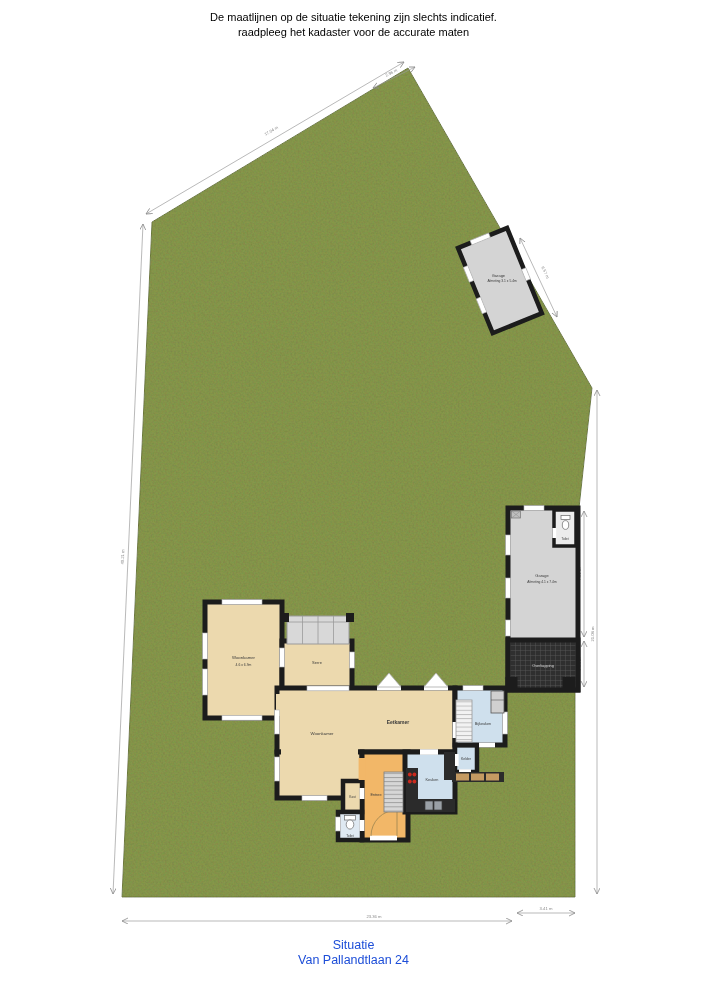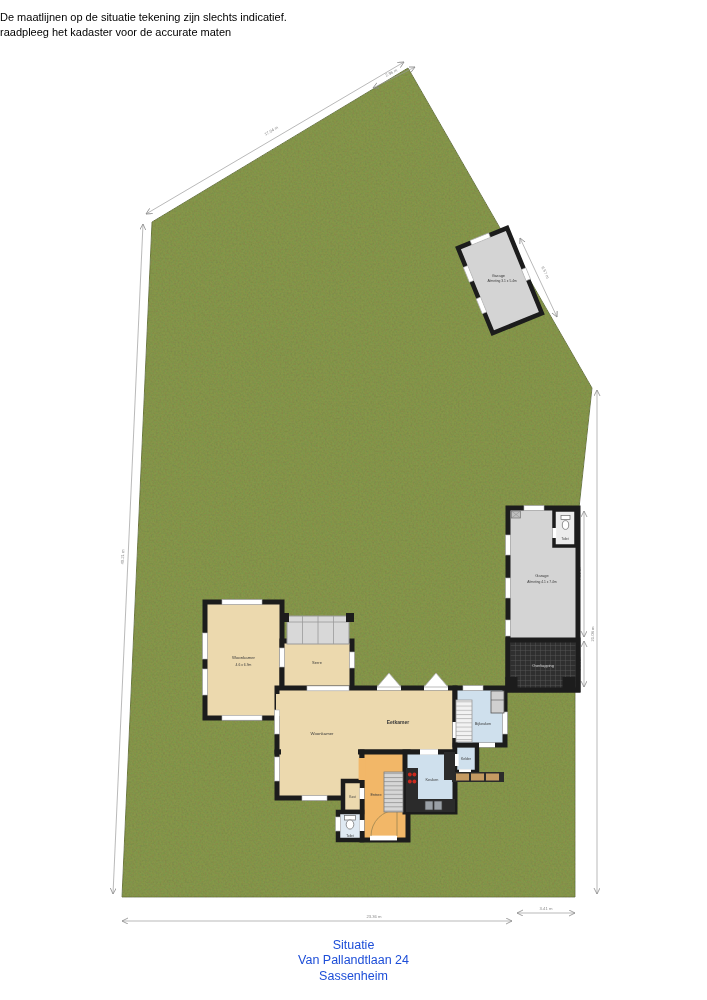--- a/index.html
+++ b/index.html
@@ -1,18 +1,18 @@
 <!DOCTYPE html>
 <html><head>
 <meta charset="utf-8">
 <style>
   html,body{margin:0;padding:0;background:#ffffff;}
   body{width:707px;height:1000px;position:relative;font-family:"Liberation Sans",sans-serif;overflow:hidden;}
   .stage{position:absolute;inset:0;width:707px;height:1000px;}
-  .disclaimer{position:absolute;top:10px;left:0;width:707px;
+  .disclaimer{position:absolute;top:10px;left:0;width:707px;text-align:center;
     font-size:11px;line-height:1.35;color:#000;}
   .footer{position:absolute;top:938px;left:0;width:707px;text-align:center;
     font-size:12.5px;line-height:1.22;color:#1d4ed8;}
   svg text{font-family:"Liberation Sans",sans-serif;}
   .roomlbl{fill:#3a3a3a;}
   .dimlbl{fill:#8a8a8a;font-size:4.2px;}
 </style>
 </head>
 <body>
 
@@ -224,16 +224,15 @@
 
 
 <div class="disclaimer">
   <div>De maatlijnen op de situatie tekening zijn slechts indicatief.</div>
   <div>raadpleeg het kadaster voor de accurate maten</div>
 </div>
 
 <div class="footer">
   <div>Situatie</div>
   <div>Van Pallandtlaan 24</div>
-  <div>Sassenheim</div>
 </div>
 
 </div>
 
 </body></html>

